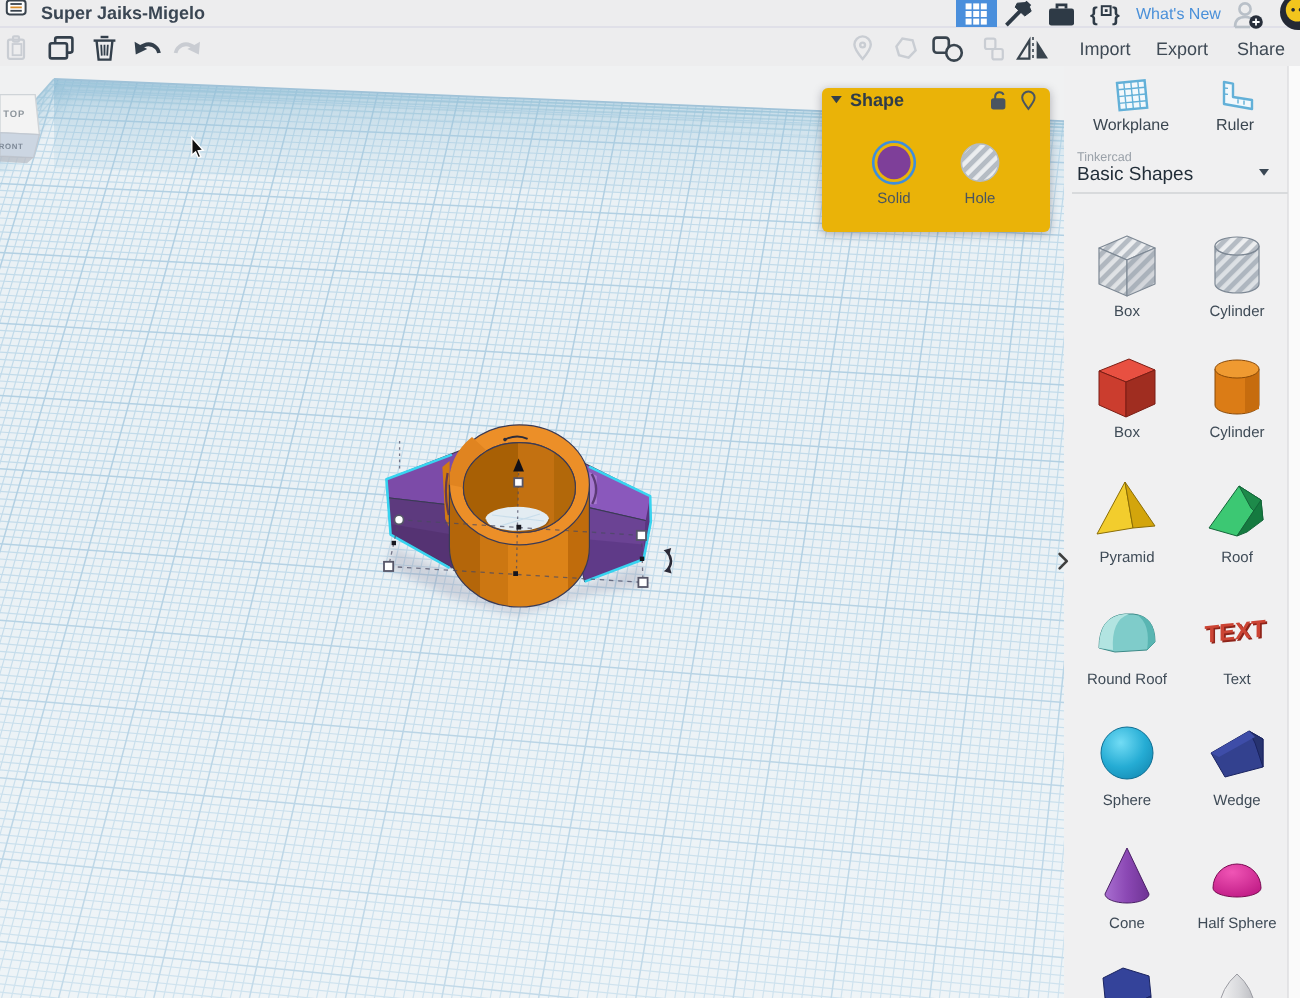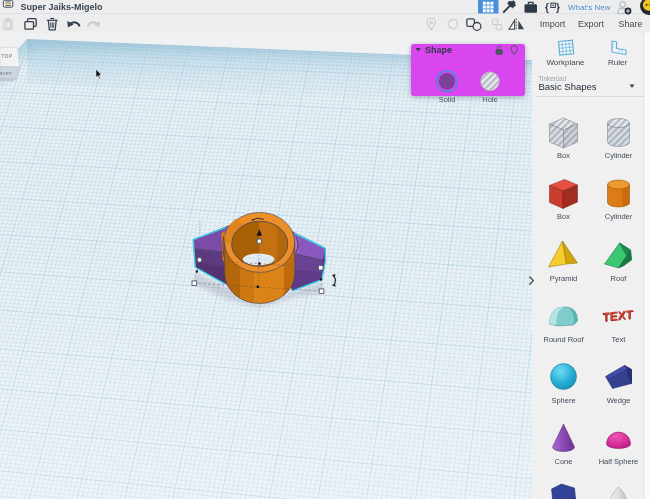--- a/index.html
+++ b/index.html
@@ -248,21 +248,21 @@
       <text x="618.5" y="464" font-size="7.5" fill="#3f4b57" text-anchor="middle">Half Sphere</text>
       <g transform="translate(563.5,495)">
         <polygon points="-12,-6 -2,-11 11,-7 12,3 1,8 -11,4" fill="#34439a" stroke="#1a2360" stroke-width="0.5"></polygon>
 <polygon points="-11,4 1,8 12,3 12,14 1,19 -11,15" fill="#2a3580" stroke="#1a2360" stroke-width="0.5"></polygon>
       </g>
       <g transform="translate(618.5,495)">
         <path d="M0,-8 Q8,-1 9,9 L-9,9 Q-8,-1 0,-8Z" fill="url(#parag)" stroke="#9a9ba2" stroke-width="0.5"></path>
       </g>
 <path d="M529.8,277.0 L533.4,280.6 L529.8,284.2" stroke="#3f3f3f" stroke-width="1.3" fill="none" stroke-linecap="round" stroke-linejoin="round"></path>
 </svg>
-<div style="position:absolute;left:411px;top:44px;width:113.5px;height:52px;background:#d946ef;border-radius:3px;box-shadow:0 1px 5px rgba(40,40,60,0.35)">
+<div style="position:absolute;left:411px;top:44px;width:113.5px;height:72px;background:#eab308;border-radius:3px;box-shadow:0 1px 5px rgba(40,40,60,0.35)">
 <svg width="113.5" height="74" viewBox="0 0 113.5 74" style="position:absolute;left:0;top:0">
 <path d="M4.5,4 l5.4,0 l-2.7,3.6 Z" fill="#333f4b"></path>
 <text x="14" y="9" font-size="9" font-weight="bold" fill="#2f3c49">Shape</text>
 <g stroke="#4a5560" fill="none" stroke-width="1">
 <rect x="85" y="5.6" width="6.2" height="4.6" rx="0.8" fill="#4a5560"></rect>
 <path d="M86.6,5.6 L86.6,4 A2.2,2.2 0 0 1 90.8,3.4"></path>
 <path d="M103.2,10.4 Q100.1,6.6 100.1,4.8 A3.1,3.1 0 0 1 106.3,4.8 Q106.3,6.6 103.2,10.4 Z"></path>
 </g>
 <circle cx="36" cy="37.3" r="10.4" fill="none" stroke="#3e8edc" stroke-width="1.3"></circle>
 <circle cx="36" cy="37.3" r="8.3" fill="#7e3f99"></circle>

